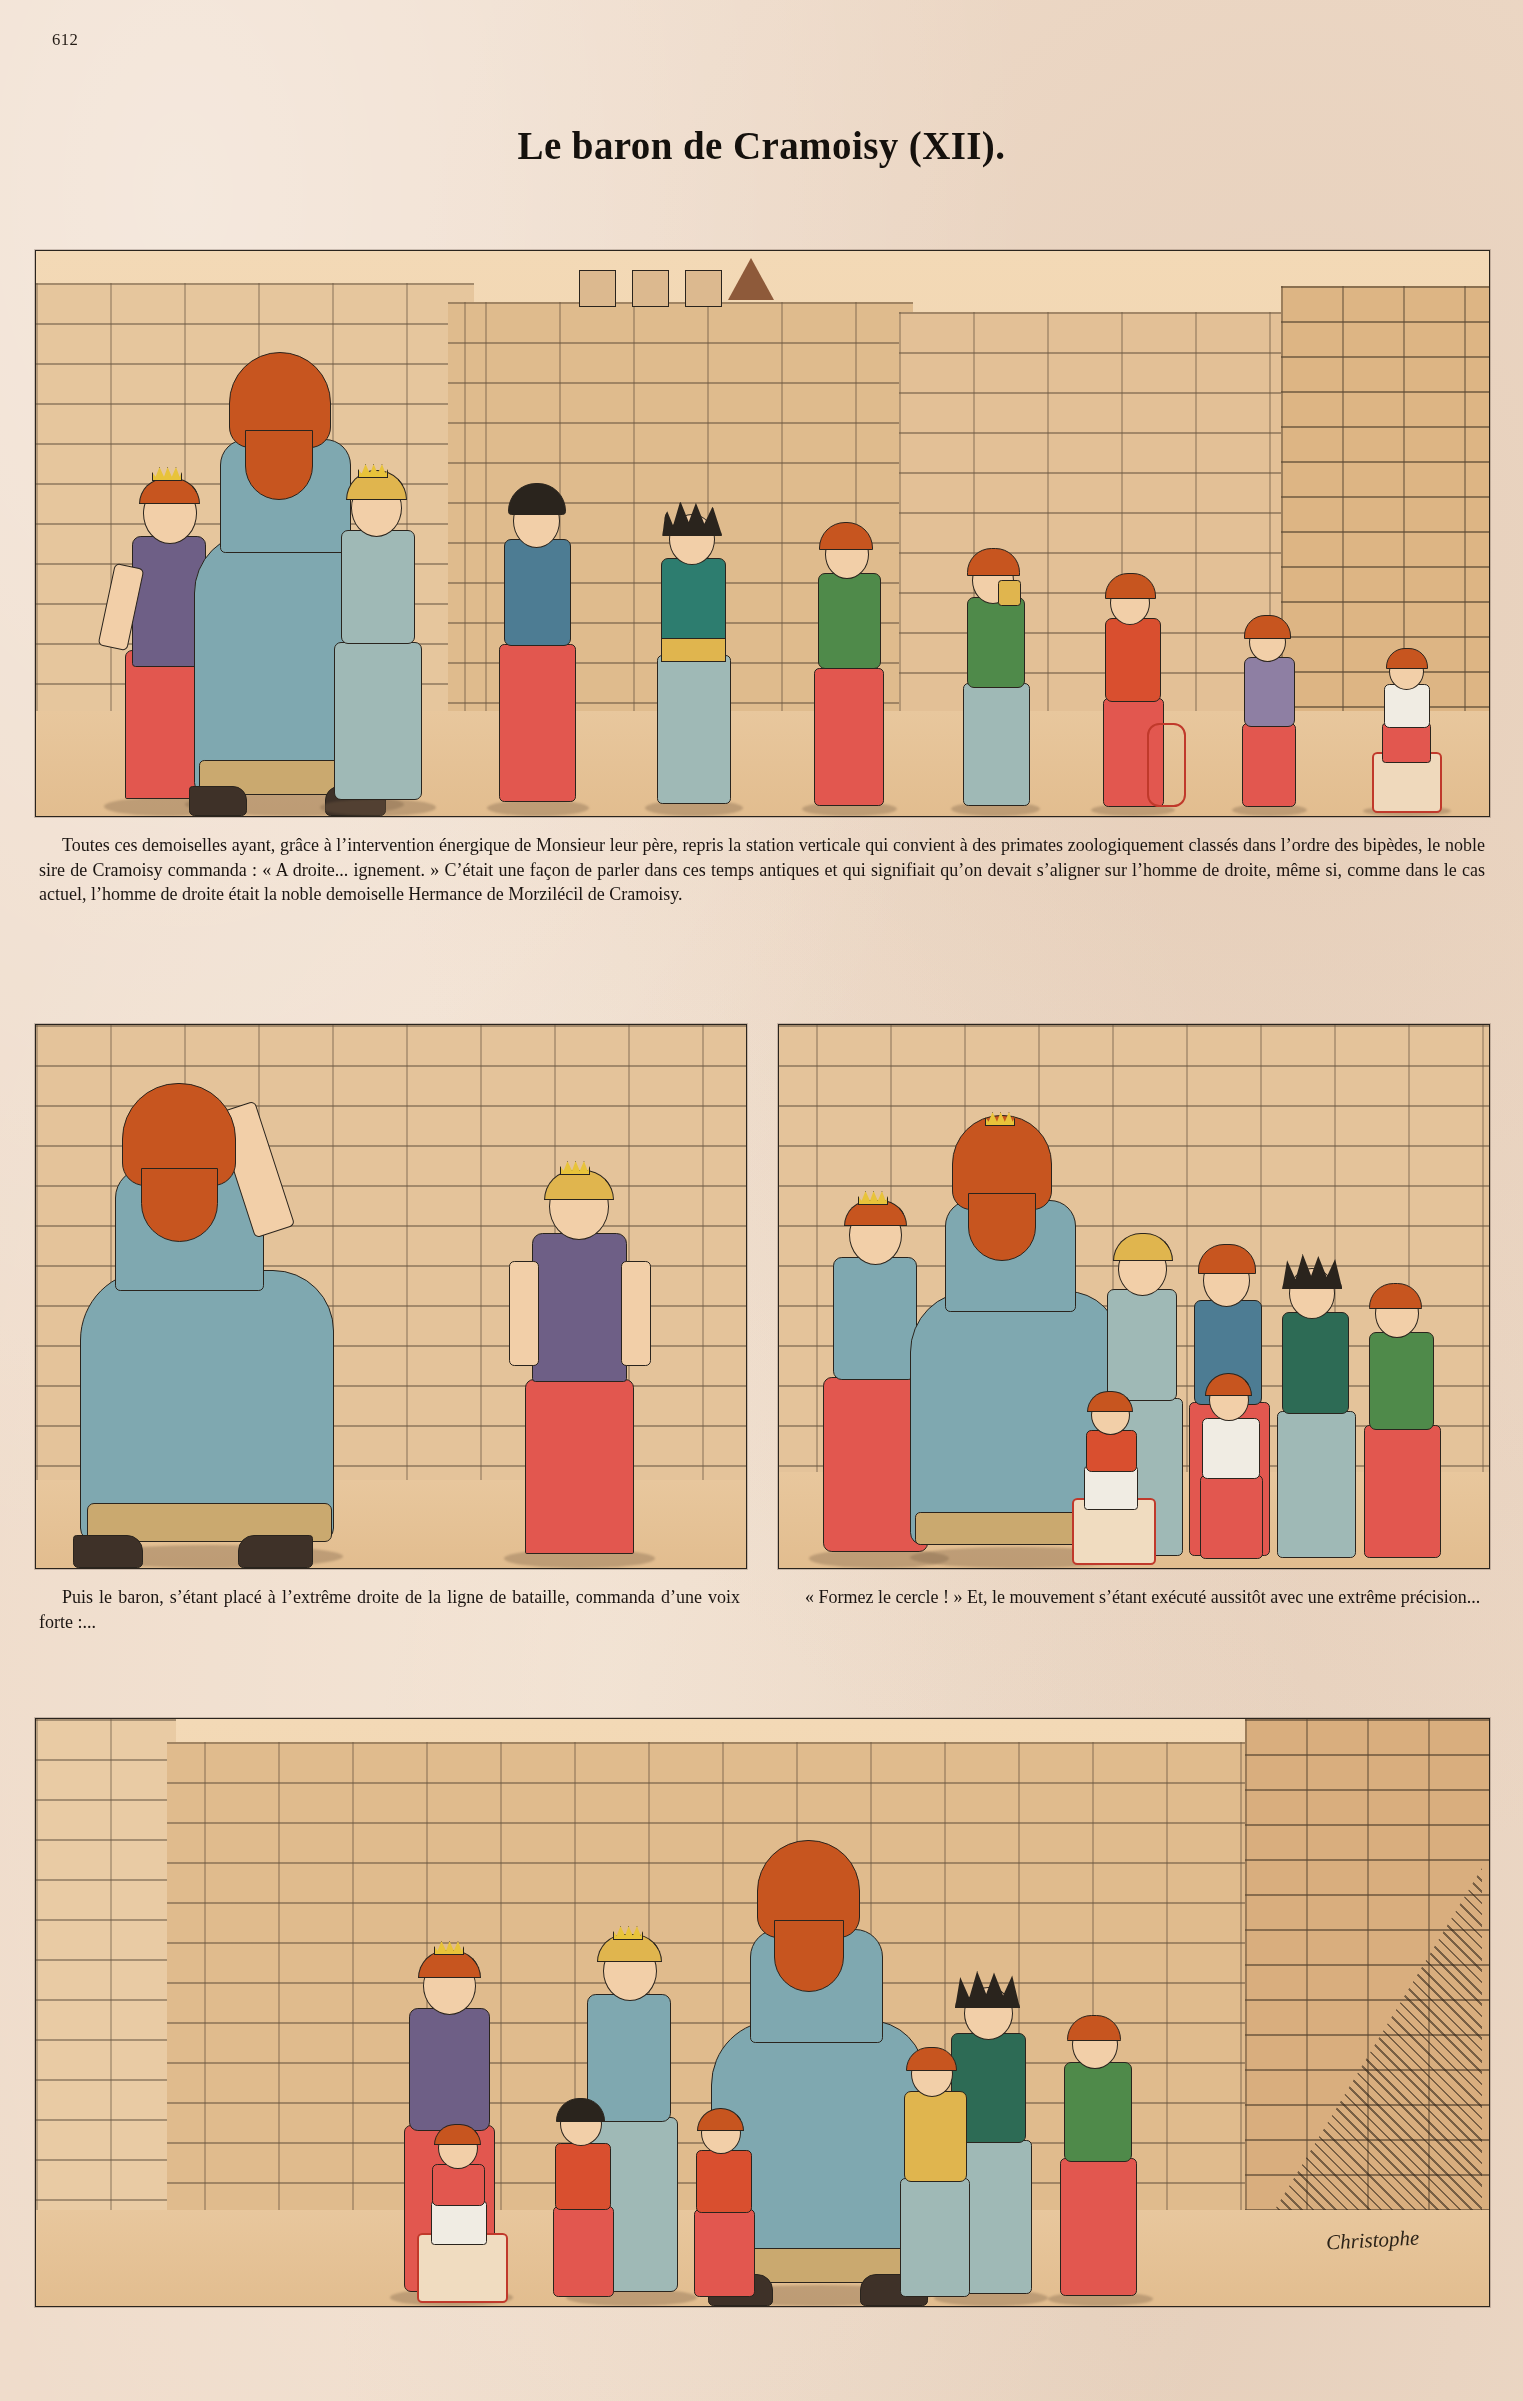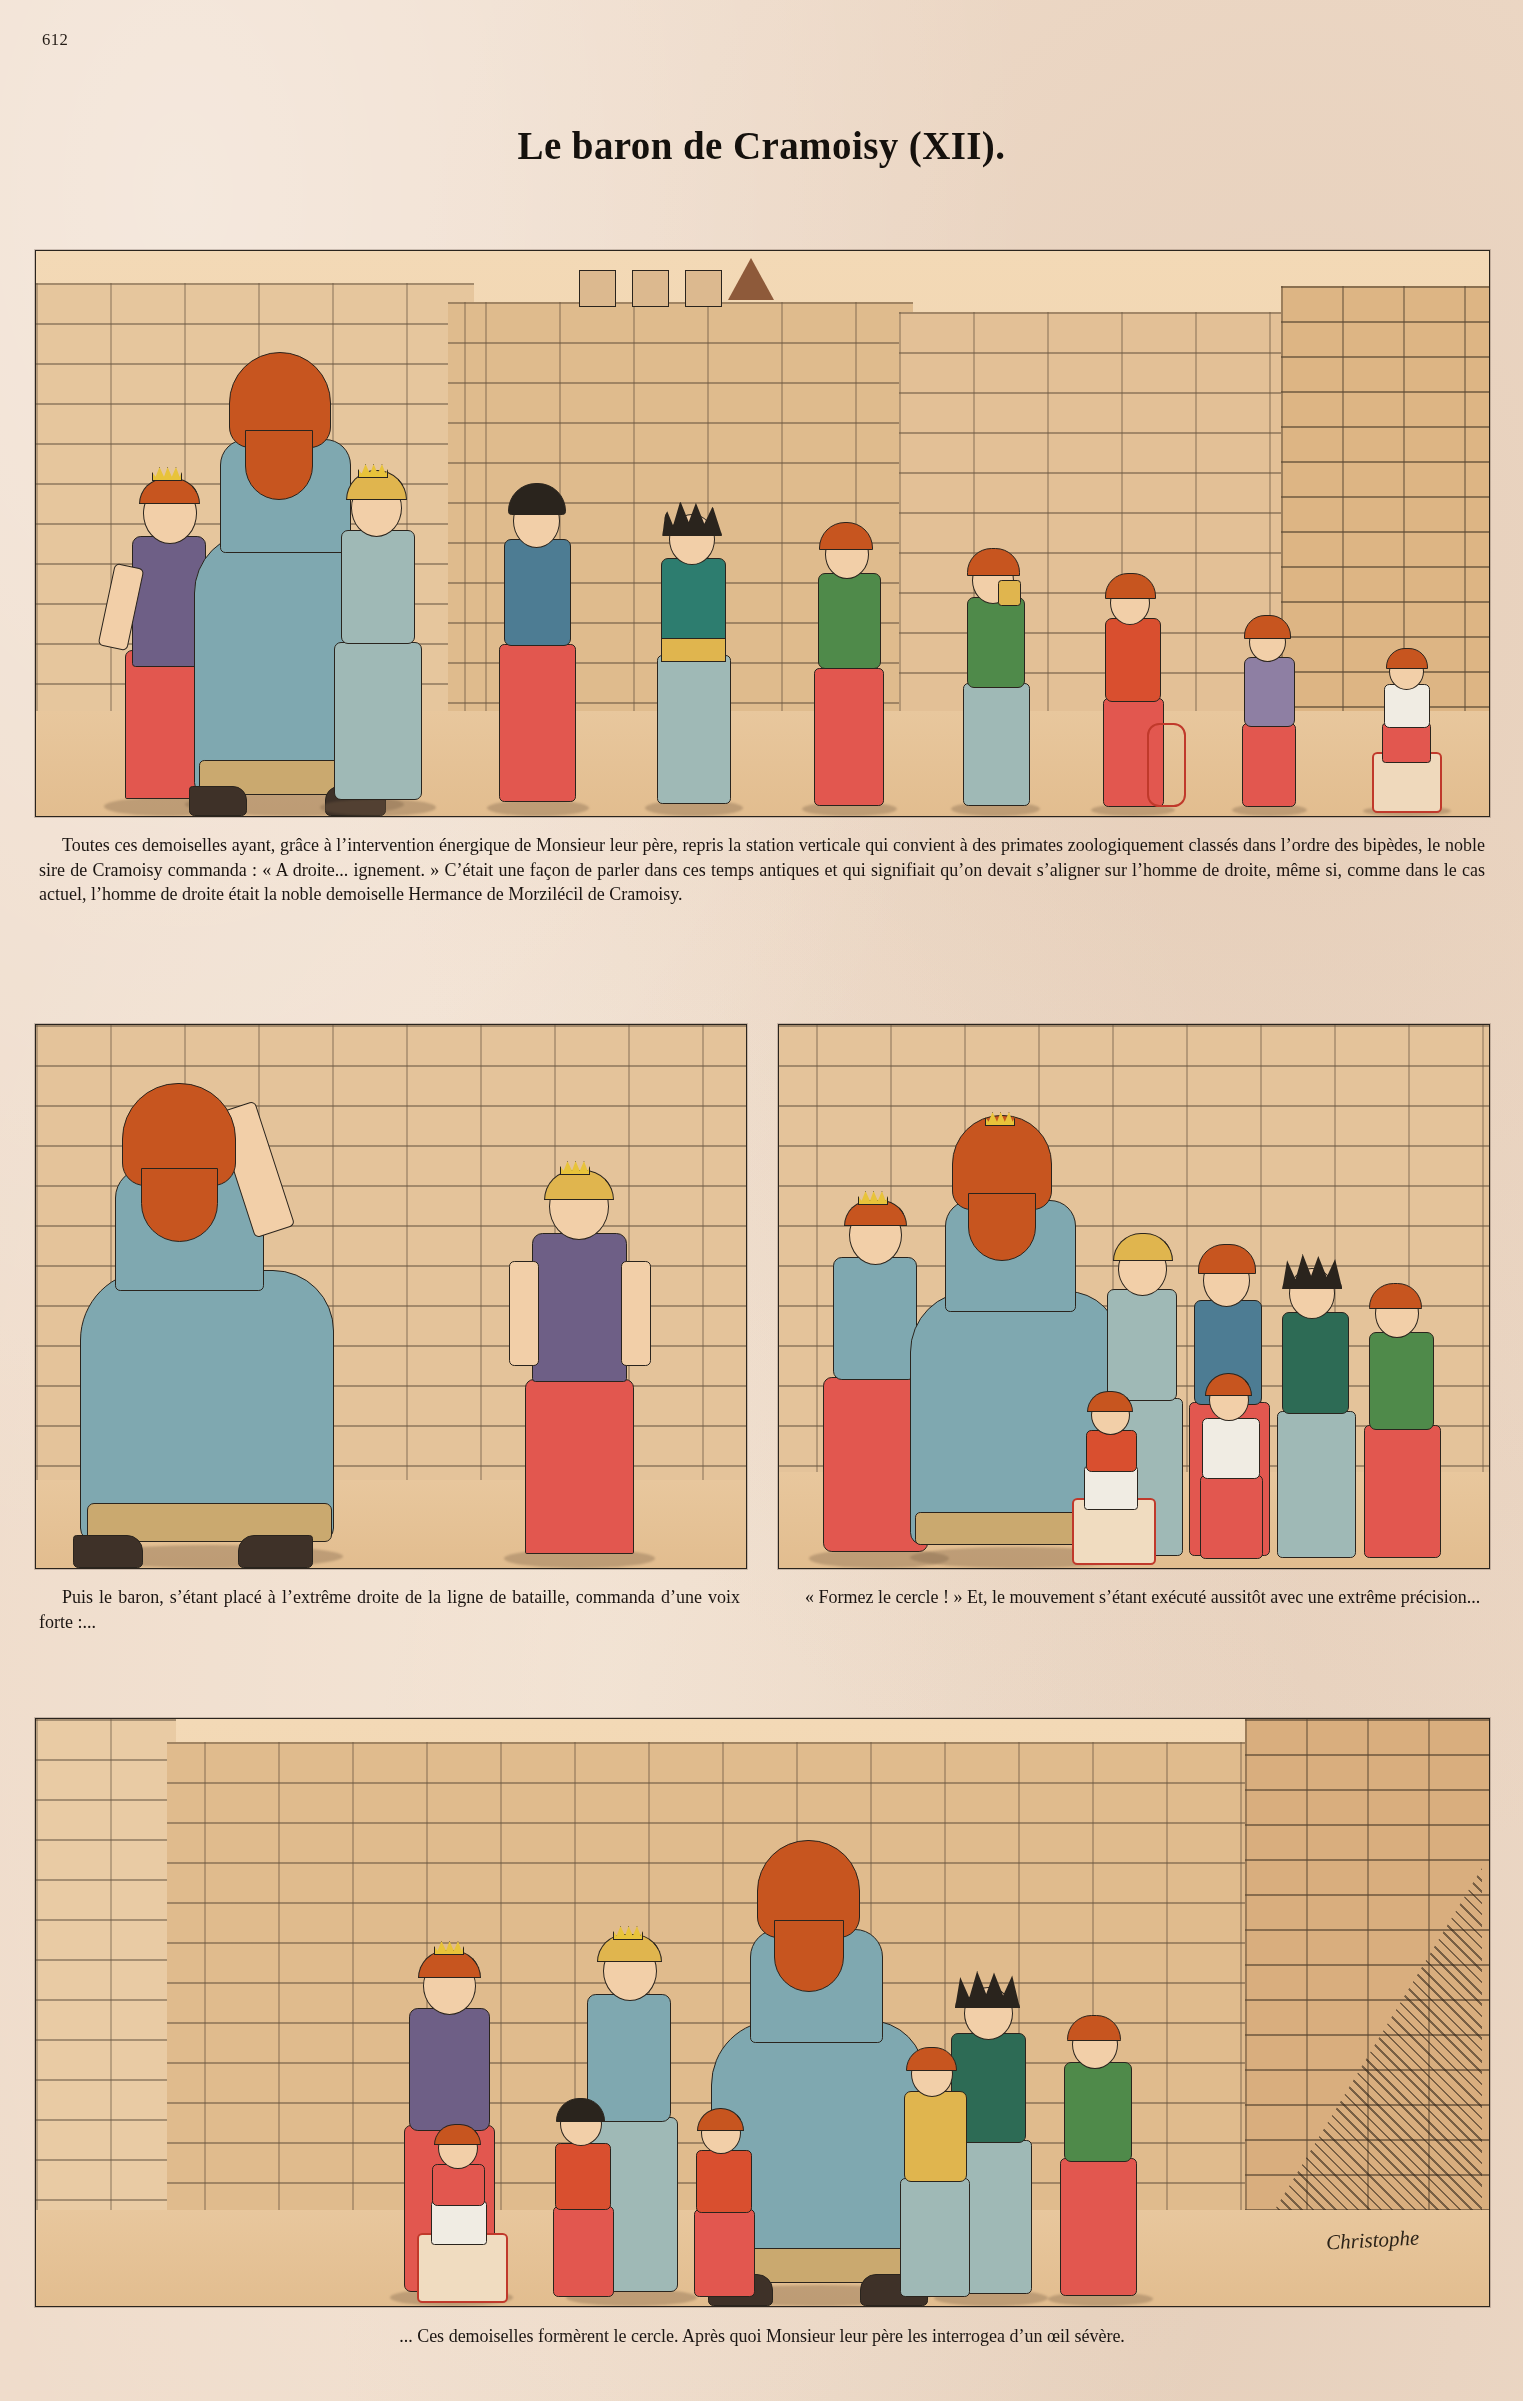--- a/index.html
+++ b/index.html
@@ -28,21 +28,21 @@
   }
   .page {
     position: absolute;
     inset: 0;
   }
 
   
   .running-head {
     position: absolute;
     top: 16px;
-    left: 2px;
+    left: 12px;
     right: 0;
     height: 44px;
   }
   .folio {
     position: absolute;
     left: 40px;
     top: 14px;
     font-size: 16.7px;
     letter-spacing: 0.4px;
     color: #241c16;
@@ -507,17 +507,14 @@
     <div class="fig" style="left:649px; width:84px; height:210px;">
       <div class="skirt" style="left:8.8px; bottom:8.8px; width:61px; height:88px; background:#e2574f; border-radius:5.3px;"></div>
       <div class="bodice" style="left:10.5px; bottom:93px; width:56px; height:63px; background:#d94f2f; border-radius:5.3px;"></div>
       <div class="head" style="left:16px; bottom:152px; width:40px; height:42px;"></div>
       <div class="hair" style="left:12.3px; bottom:175px; width:47px; height:23px; border-radius:23px 23px 0 0;"></div>
     </div>
 
     <div class="signature" style="right:70px; bottom:53px;">Christophe</div>
   </div>
 
-  <div class="caption center-last" style="left:39px; top:2324px; width:1446px;">
-    <span>... Ces demoiselles formèrent le cercle. Après quoi Monsieur leur père les interrogea d’un œil sévère.</span>
-  </div>
 </div>
 
 
 </body></html>

